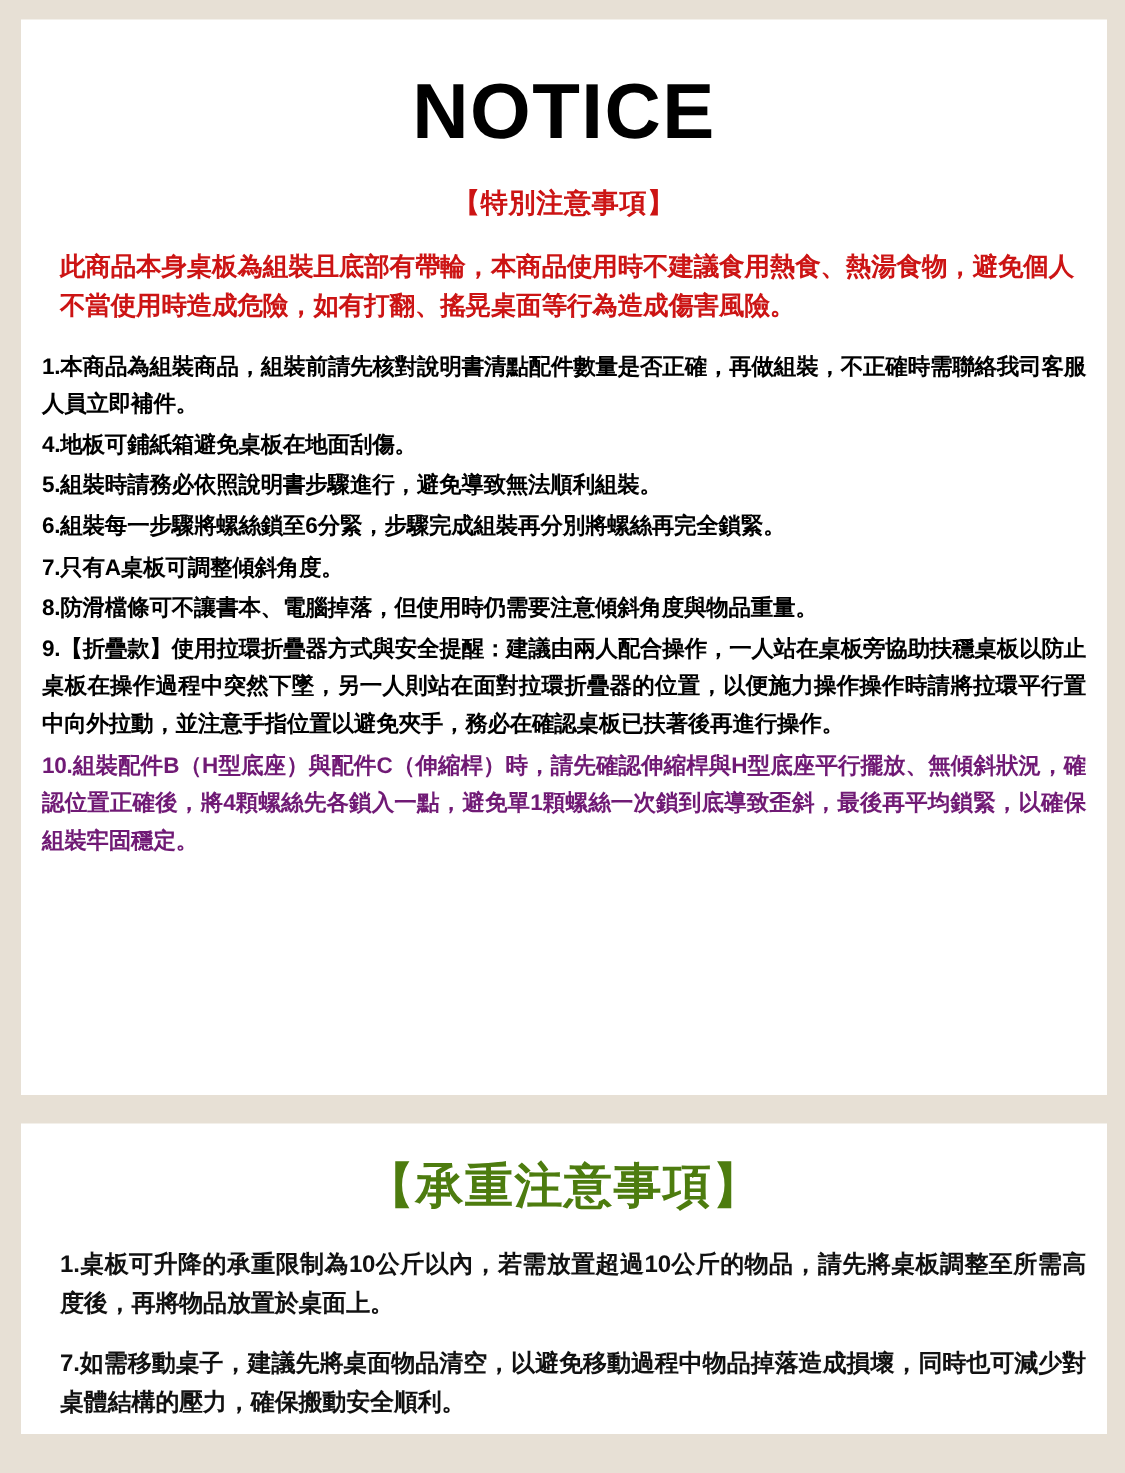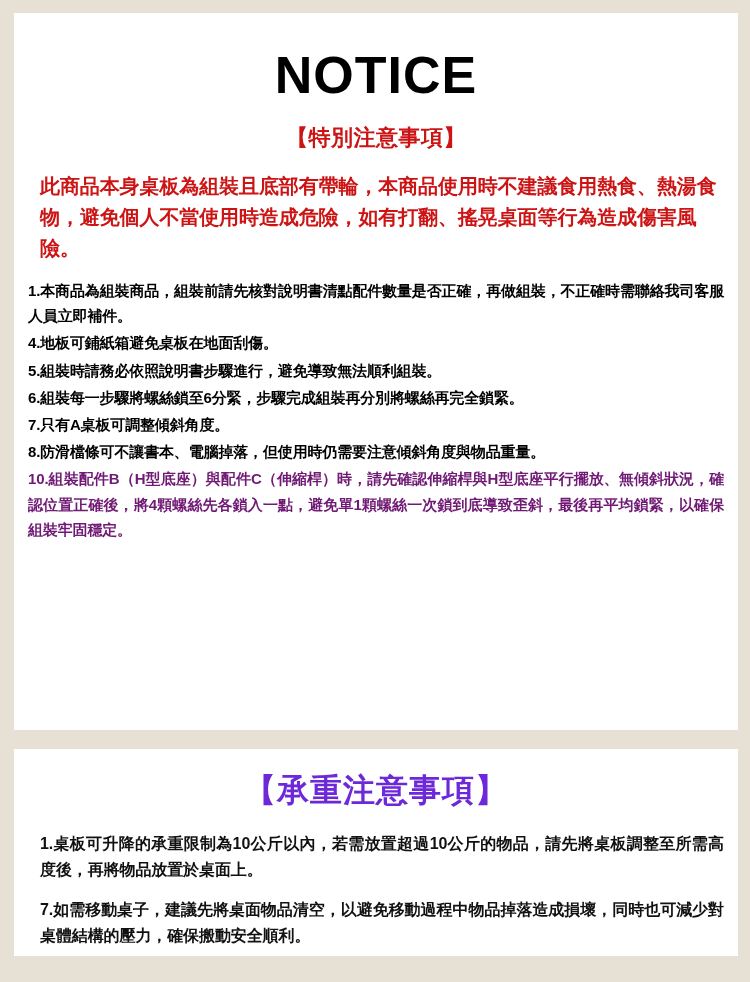--- a/index.html
+++ b/index.html
@@ -47,34 +47,34 @@
     font-size: 52px;
     line-height: 1.0;
     font-weight: 700;
     letter-spacing: 1px;
     color: #000000;
     margin: 12px 0 0 0;
     font-family: "Liberation Sans", "DejaVu Sans", sans-serif;
   }
   .notice-subtitle {
     text-align: center;
-    font-size: 22px;
+    font-size: 18px;
     font-weight: 700;
     color: #cc1414;
     margin: 22px 0 0 0;
     letter-spacing: 0.5px;
   }
 
   
   .warn-block {
     margin: 18px 0 0 0;
     padding: 0 2px 0 12px;
     color: #cc1414;
     font-weight: 700;
-    font-size: 20px;
+    font-size: 17px;
     line-height: 1.55;
     letter-spacing: -0.1px;
   }
   .warn-block p { margin: 0; }
 
   
   .notice-list {
     margin: 14px 0 0 0;
     padding: 0;
     list-style: none;
@@ -91,21 +91,21 @@
   }
   .notice-list li.red {
     color: #701a75;
   }
 
   
   .load-title {
     text-align: center;
     font-size: 32px;
     font-weight: 700;
-    color: #6d28d9;
+    color: #4d7c0f;
     margin: 8px 0 0 0;
     letter-spacing: 1px;
   }
   .load-list {
     margin: 18px 0 0 12px;
     padding: 0;
     list-style: none;
     color: #111111;
     font-weight: 700;
     font-size: 16px;
@@ -134,20 +134,21 @@
       <p>此商品本身桌板為組裝且底部有帶輪，本商品使用時不建議食用熱食、熱湯食物，避免個人不當使用時造成危險，如有打翻、搖晃桌面等行為造成傷害風險。</p>
     </div>
 
     <ol class="notice-list">
       <li>1.本商品為組裝商品，組裝前請先核對說明書清點配件數量是否正確，再做組裝，不正確時需聯絡我司客服人員立即補件。</li>
       <li>4.地板可鋪紙箱避免桌板在地面刮傷。</li>
       <li>5.組裝時請務必依照說明書步驟進行，避免導致無法順利組裝。</li>
       <li>6.組裝每一步驟將螺絲鎖至6分緊，步驟完成組裝再分別將螺絲再完全鎖緊。</li>
       <li>7.只有A桌板可調整傾斜角度。</li>
       <li>8.防滑檔條可不讓書本、電腦掉落，但使用時仍需要注意傾斜角度與物品重量。</li>
+      <li>9.【折疊款】使用拉環折疊器方式與安全提醒：建議由兩人配合操作，一人站在桌板旁協助扶穩桌板以防止桌板在操作過程中突然下墜，另一人則站在面對拉環折疊器的位置，以便施力操作操作時請將拉環平行置中向外拉動，並注意手指位置以避免夾手，務必在確認桌板已扶著後再進行操作。</li>
       <li class="red">10.組裝配件B（H型底座）與配件C（伸縮桿）時，請先確認伸縮桿與H型底座平行擺放、無傾斜狀況，確認位置正確後，將4顆螺絲先各鎖入一點，避免單1顆螺絲一次鎖到底導致歪斜，最後再平均鎖緊，以確保組裝牢固穩定。</li>
     </ol>
 
   </section>
 
   <section class="card" id="load-card">
 
     <h2 class="load-title">【承重注意事項】</h2>
 
     <ol class="load-list">

